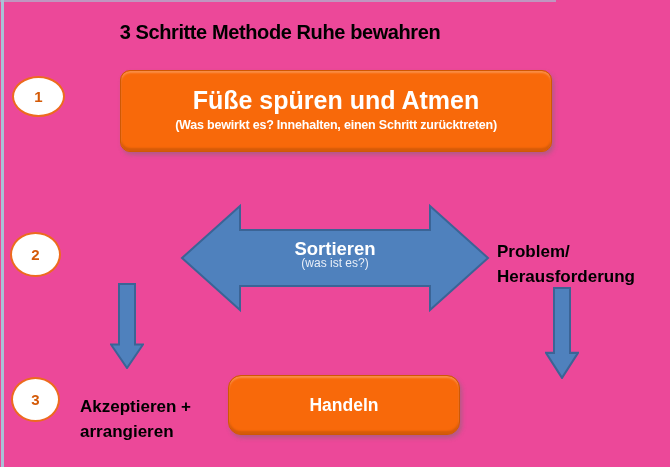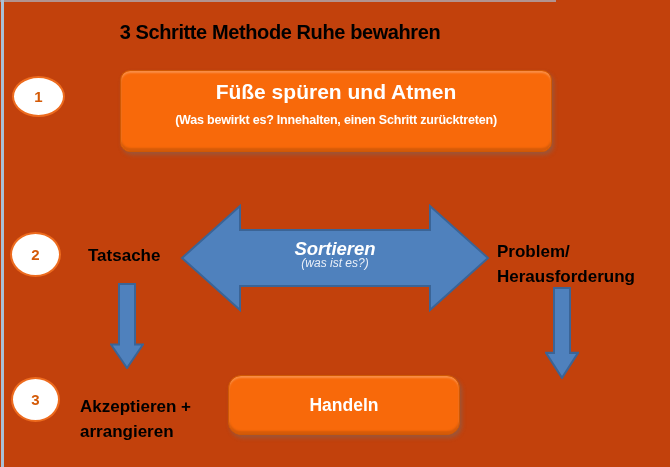--- a/index.html
+++ b/index.html
@@ -1,17 +1,17 @@
 <!DOCTYPE html>
 <html style="--orange_fill: #f8690a; --orange_border: #d05803; --circle_border: #ed6b1e; --step_number: #d45a07; --arrow_fill: #4f81bd; --arrow_border: #3b6496; --edge_line: #a9c0d6; --text: #000000; --box_text: #ffffff;"><head>
 <meta charset="utf-8">
 <style>
   html,body{margin:0;padding:0;background:#fff;}
   .canvas{
-    position:relative;width:670px;height:467px;background:#c2410c;
+    position:relative;width:670px;height:467px;background:#ec4899;
     font-family:"Liberation Sans","DejaVu Sans",sans-serif;overflow:hidden;
   }
   .edge-left{position:absolute;left:1px;top:0;width:3px;height:467px;background:var(--edge_line);}
   .edge-top{position:absolute;left:0;top:0;width:556px;height:2px;background:var(--edge_line);opacity:.65;}
   .title{
     position:absolute;left:40px;top:21px;width:480px;text-align:center;
     font-size:20px;font-weight:700;letter-spacing:-0.4px;color:var(--text);line-height:1.15;
   }
   .circle{
     position:absolute;border:2.5px solid var(--circle_border);border-radius:50%;
@@ -22,33 +22,33 @@
   .c2{left:10px;top:232px;width:47px;height:41px;}
   .c3{left:11px;top:377px;width:45px;height:41px;}
   .obox{
     position:absolute;background:var(--orange_fill);border:1px solid var(--orange_border);
     border-radius:10px;color:var(--box_text);text-align:center;
     box-shadow:2px 3px 4px rgba(110,110,110,.45),
                inset 0 -3px 2px rgba(0,0,0,.14),
                inset 0 2px 2px rgba(255,255,255,.25);
   }
   .box1{left:120px;top:70px;width:430px;height:80px;}
-  .box1-title{margin-top:8px;font-size:21px;font-weight:700;line-height:1.2;}
-  .box1-sub{margin-top:9px;font-size:12.5px;font-weight:700;letter-spacing:-0.2px;line-height:1.2;}
+  .box1-title{margin-top:14px;font-size:25px;font-weight:700;line-height:1.2;}
+  .box1-sub{margin-top:3px;font-size:12.5px;font-weight:700;letter-spacing:-0.2px;line-height:1.2;}
   .box2{
     left:228px;top:375px;width:230px;height:58px;border-radius:13px;
     display:flex;align-items:center;justify-content:center;
     font-size:17.5px;font-weight:700;
   }
   .label{position:absolute;font-weight:700;font-size:17px;color:var(--text);line-height:1.1;white-space:nowrap;}
   .lbl-tatsache{left:88px;top:247px;}
   .lbl-problem{left:497px;top:239px;line-height:25px;}
   .lbl-akzeptieren{left:80px;top:394px;line-height:25px;}
   .lbl-konzentration{left:507px;top:382px;line-height:25px;}
-  .darrow{position:absolute;left:180px;top:203px;width:310px;height:110px;font-style:italic;}
+  .darrow{position:absolute;left:180px;top:203px;width:310px;height:110px;}
   .darrow svg,.varrow svg{display:block;width:100%;height:100%;}
   .arrow-shape{fill:var(--arrow_fill);stroke:var(--arrow_border);stroke-width:2px;}
   .sortieren{position:absolute;left:0;top:35px;width:100%;text-align:center;
     font-size:18.5px;font-weight:700;color:var(--box_text);}
   .sortieren-sub{position:absolute;left:0;top:53px;width:100%;text-align:center;
     font-size:12px;font-weight:400;color:#e9eff8;}
   .varrow{position:absolute;}
   .va-left{left:110px;top:283px;width:34px;height:86px;}
   .va-right{left:545px;top:287px;width:34px;height:92px;}
 </style>
@@ -66,21 +66,20 @@
     <span>1</span>
   </div>
   <div class="obox box1">
     <div class="box1-title">Füße spüren und Atmen</div>
     <div class="box1-sub">(Was bewirkt es? Innehalten,  einen Schritt zurücktreten)</div>
   </div>
 
   <div class="circle c2">
     <span>2</span>
   </div>
-  <div class="label lbl-tatsache">Tatsache</div>
 
   <div class="darrow">
     <svg viewBox="0 0 310 110" preserveAspectRatio="none">
       <polygon class="arrow-shape" points="2,55 60,3 60,27 250,27 250,3 308,55 250,107 250,83 60,83 60,107"></polygon>
     </svg>
     <div class="sortieren">Sortieren</div>
     <div class="sortieren-sub">(was ist es?)</div>
   </div>
 
   <div class="label lbl-problem">

